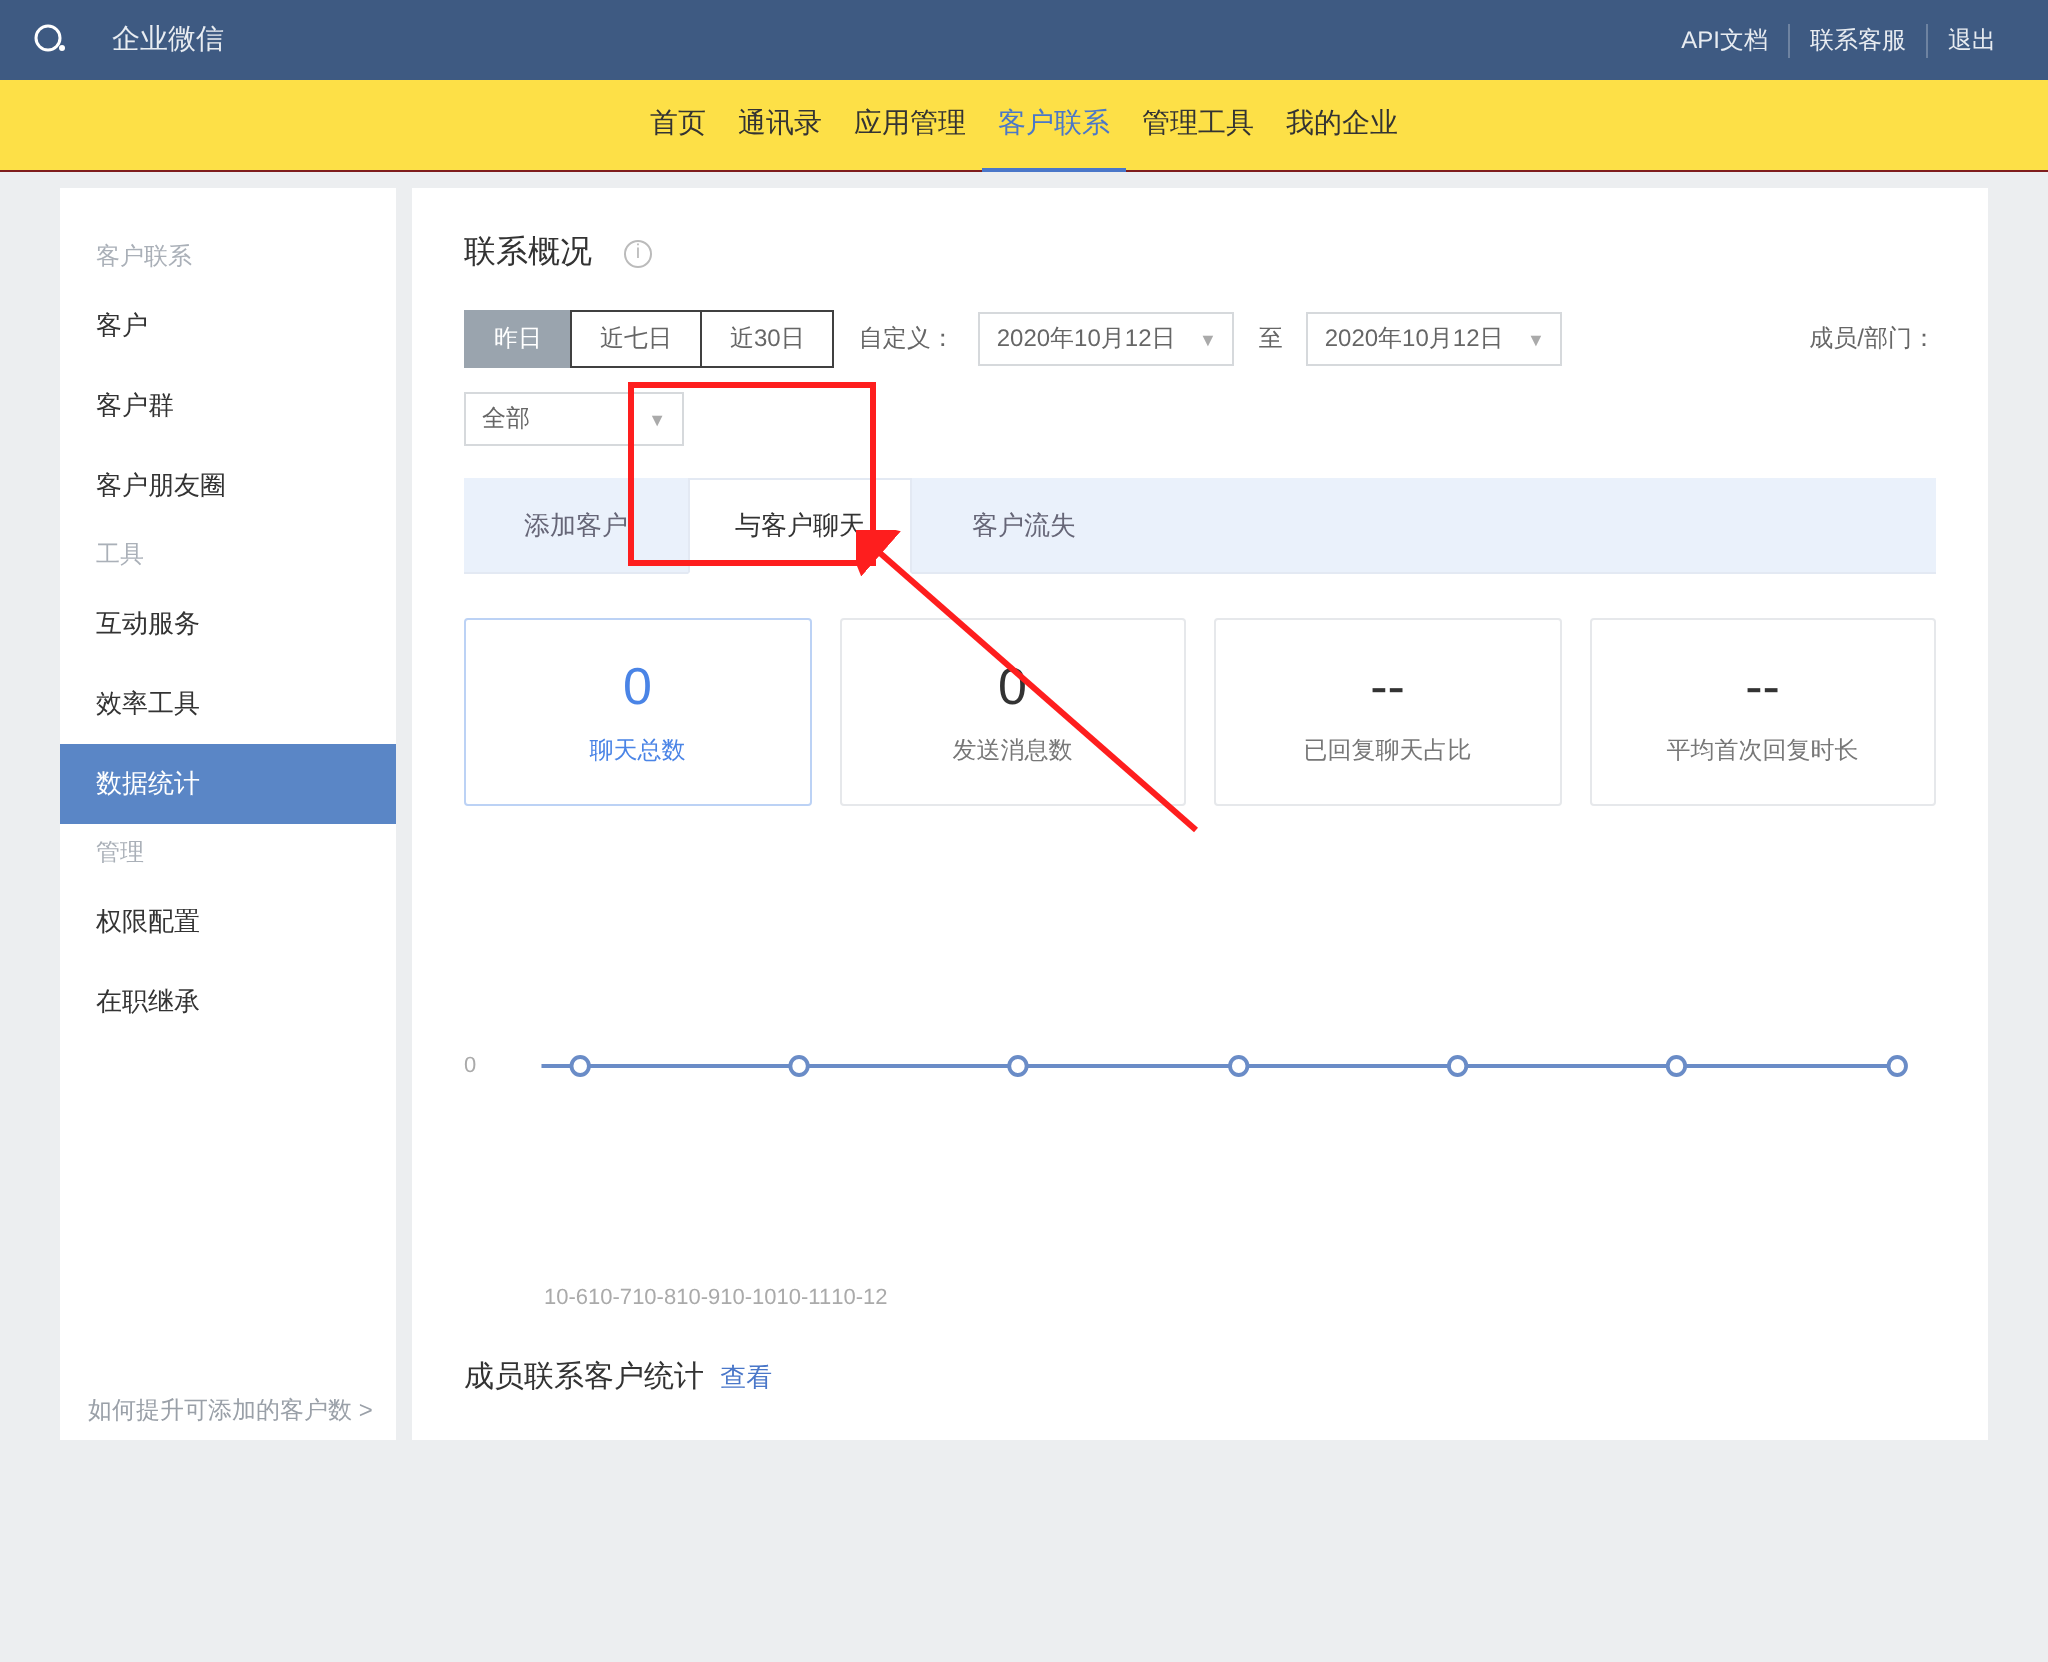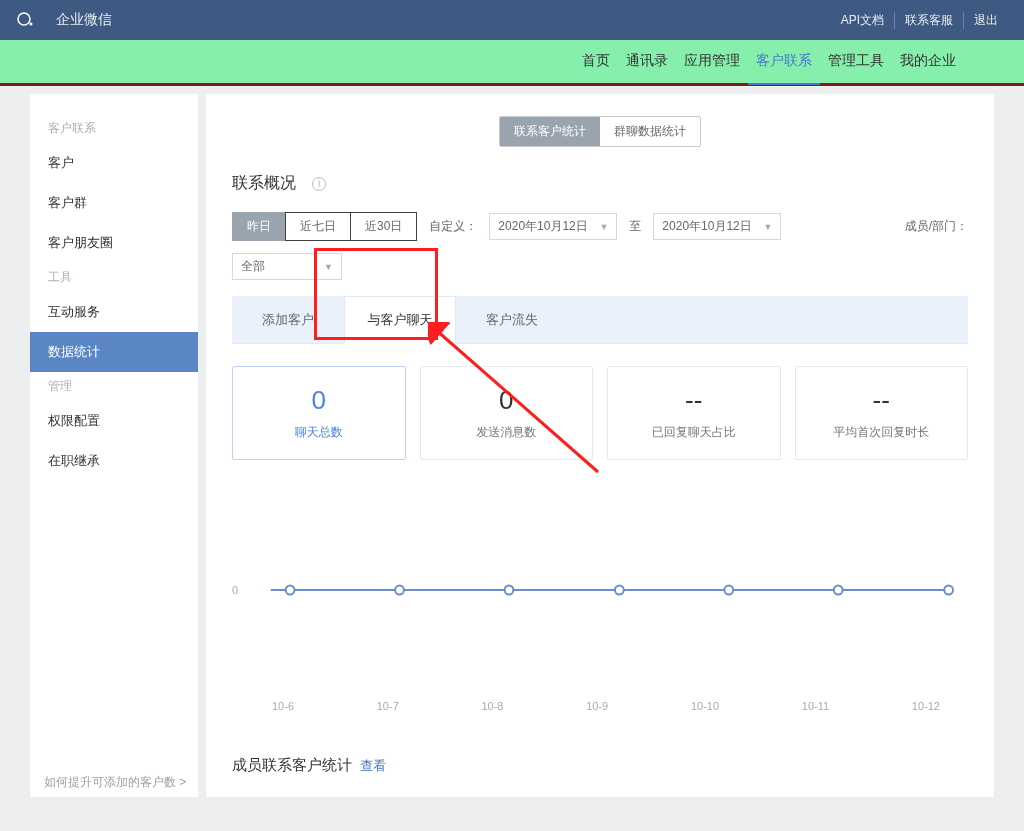--- a/index.html
+++ b/index.html
@@ -2,21 +2,21 @@
 <html><head>
 <meta charset="utf-8">
 <style>
 *{margin:0;padding:0;box-sizing:border-box}
 body{font-family:-apple-system,"PingFang SC","Microsoft YaHei",sans-serif;font-size:13px;color:#333;background:#eceef0}
 .top-bar{background:#3e5a82;color:#fff;height:40px;display:flex;align-items:center;justify-content:space-between;padding:0 16px}
 .top-logo{display:flex;align-items:center;gap:20px;font-size:14px;color:#e8ecf1}
 .top-right{display:flex;align-items:center;gap:0}
 .top-right a{color:#e8ecf1;text-decoration:none;font-size:12px;padding:0 10px;border-left:1px solid rgba(255,255,255,.25)}
 .top-right a:first-child{border-left:none}
-.main-nav{background:#86efac;height:46px;display:flex;align-items:center;justify-content:flex-end;padding:0 60px;border-bottom:3px solid #7f1d1d}
+.main-nav{background:#fde047;height:46px;display:flex;align-items:center;justify-content:center;padding:0 60px;border-bottom:1px solid #7f1d1d}
 .main-nav a{color:#333;text-decoration:none;font-size:14px;padding:0 8px;height:46px;display:flex;align-items:center;border-bottom:2px solid transparent}
 .main-nav a.active{color:#4a77c9;border-bottom-color:#4a77c9}
 .wrap{display:flex;gap:0;padding:8px 30px 0 30px;max-width:1024px;margin:0 auto}
 .sidebar{width:168px;background:#fff;flex-shrink:0;padding-top:20px;position:relative}
 .side-group{color:#aab0b8;font-size:12px;padding:6px 18px}
 .side-item{display:block;padding:11px 18px;color:#333;font-size:13px;text-decoration:none}
 .side-item.active{background:#5a86c6;color:#fff}
 .side-tip{position:absolute;bottom:6px;left:14px;color:#9aa0a8;font-size:12px}
 .content{flex:1;background:#fff;margin-left:8px;padding:22px 26px}
 .seg-wrap{display:flex;justify-content:center;margin-bottom:26px}
@@ -39,21 +39,21 @@
 .cards{display:flex;gap:14px;margin-bottom:30px}
 .card{flex:1;border:1px solid #e6e8eb;border-radius:2px;padding:18px 10px;text-align:center}
 .card.sel{border-color:#bcd2f5}
 .card .val{font-size:26px;color:#333;margin-bottom:8px}
 .card.sel .val{color:#4a84e6}
 .card .lbl{font-size:12px;color:#777}
 .card.sel .lbl{color:#4a84e6}
 .chart{position:relative;height:200px;margin-bottom:30px}
 .chart .ylabel{position:absolute;left:0;top:94px;font-size:11px;color:#aaa}
 .chart svg{width:100%;height:100%}
-.xlabels{display:flex;justify-content:space-between;padding:0 28px 0 40px;font-size:11px;color:#aaa;margin-top:-20px;margin-bottom:44px}
+.xlabels{display:flex;padding:0 28px 0 40px;font-size:11px;color:#aaa;margin-top:-20px;margin-bottom:24px}
 .sec2-title{font-size:15px;color:#333}
 .sec2-title a{color:#4a77c9;text-decoration:none;margin-left:4px;font-size:13px}
 .arrow{position:absolute;pointer-events:none}
 </style>
 </head>
 <body>
 
 <div class="top-bar">
   <div class="top-logo">
     <svg width="20" height="20" viewBox="0 0 20 20">
@@ -79,34 +79,29 @@
 </div>
 
 <div class="wrap">
   <div class="sidebar">
     <div class="side-group">客户联系</div>
     <a class="side-item">客户</a>
     <a class="side-item">客户群</a>
     <a class="side-item">客户朋友圈</a>
     <div class="side-group">工具</div>
     <a class="side-item">互动服务</a>
+    <a class="side-item">效率工具</a>
     <a class="side-item active">数据统计</a>
     <div class="side-group">管理</div>
     <a class="side-item">权限配置</a>
     <a class="side-item">在职继承</a>
     <div class="side-tip">如何提升可添加的客户数 &gt;</div>
   </div>
 
   <div class="content">
-    <div class="seg-wrap">
-      <div class="seg">
-        <button class="active">联系客户统计</button>
-        <button>群聊数据统计</button>
-      </div>
-    </div>
 
     <div class="sec-title">
       <span>联系概况</span>
       <span class="qmark">i</span>
     </div>
 
     <div class="filter-row">
       <div class="btn-grp">
         <button class="active">昨日</button>
         <button>近七日</button>

